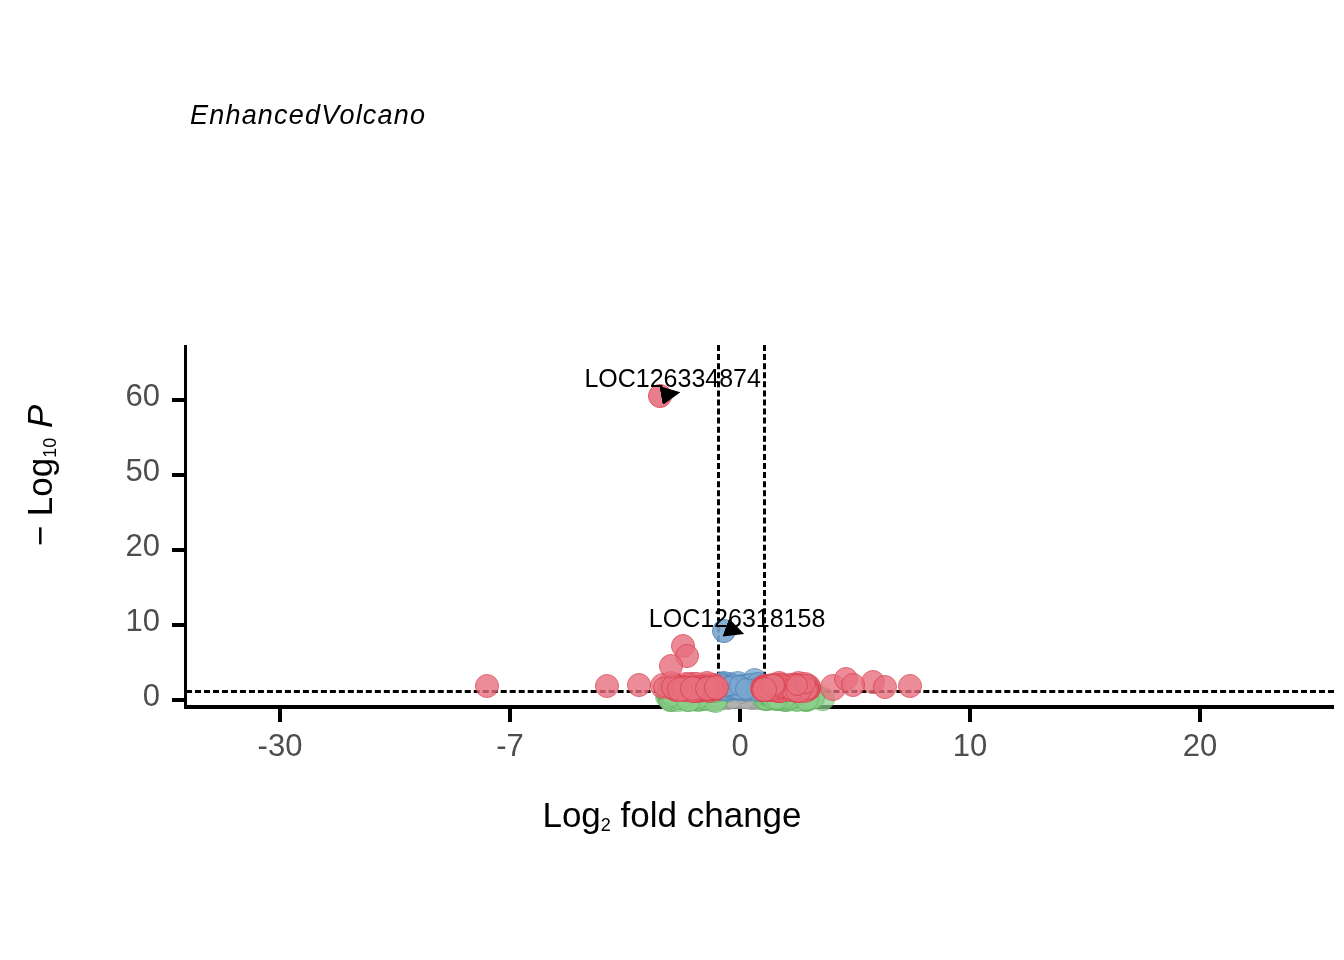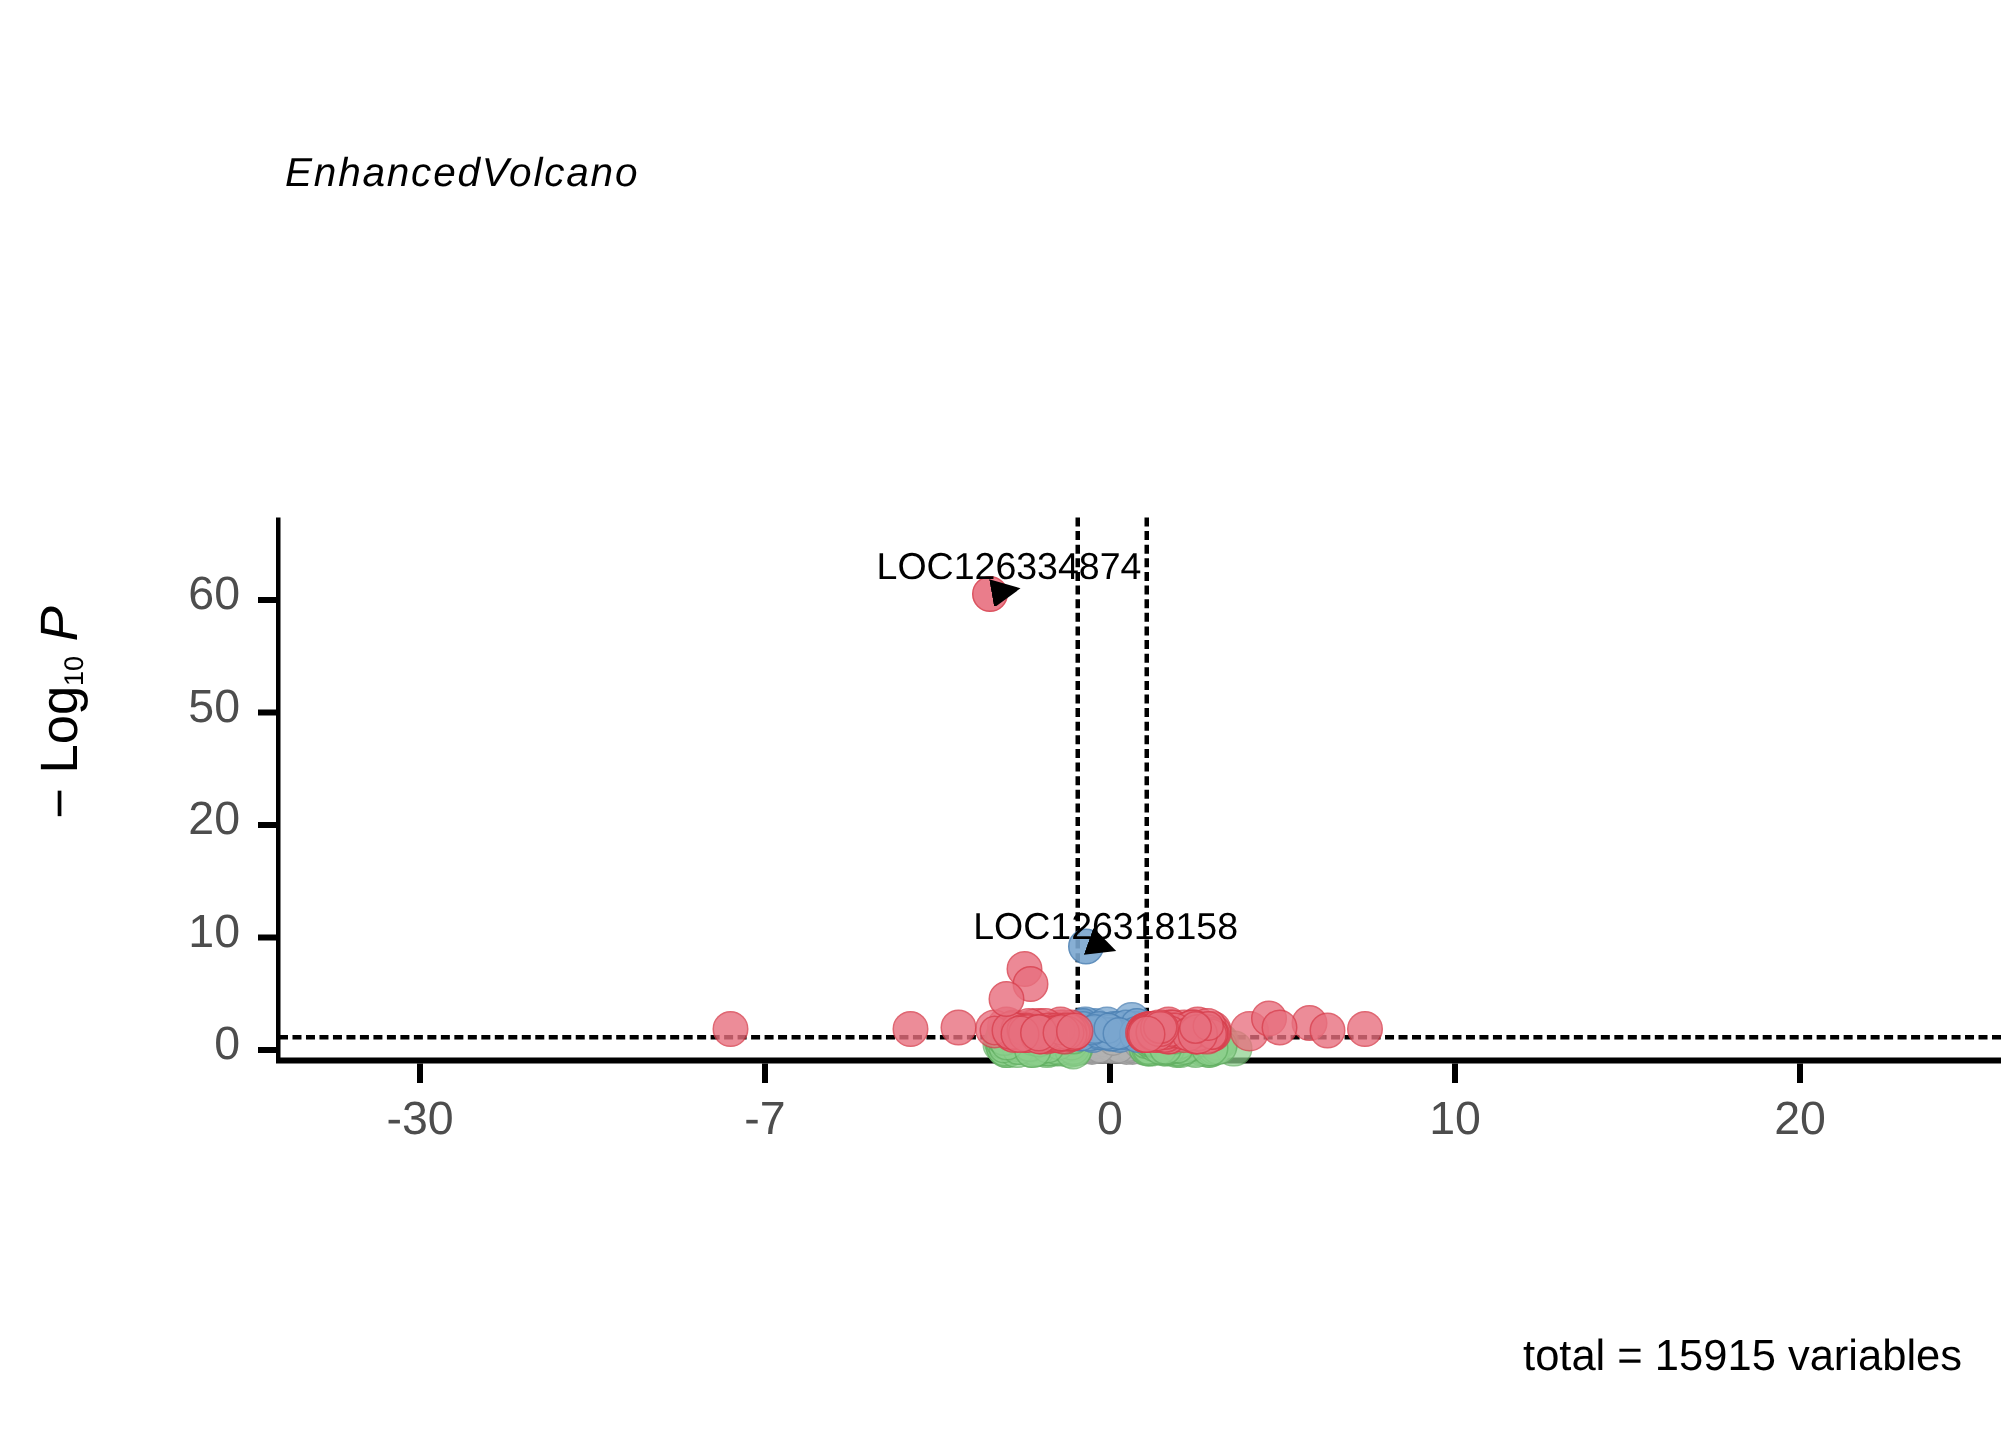--- a/index.html
+++ b/index.html
@@ -904,18 +904,20 @@
       <svg width="29.899999999999977" height="23.5" style="position: absolute; left: 719.9px; top: 619px;">
         <defs>
           <marker id="ah1" markerWidth="7" markerHeight="7" refX="5" refY="3.2" orient="auto">
             <path d="M0,0 L6.5,3.2 L0,6.4 z" fill="#000"></path>
           </marker>
         </defs>
         <line x1="10" y1="10" x2="19.899999999999977" y2="13.5" stroke="#000" stroke-width="3" marker-end="url(#ah1)"></line>
       </svg>
     </div>
 
+  <div class="axis-title-x">
+    Log<span class="sub">2</span> fold change
+  </div>
   <div class="axis-title-y">
     − Log<span class="sub">10</span> <em>P</em>
   </div>
 
-  <div class="caption">total = 15915 variables</div>
 </div>
 
 </body></html>

